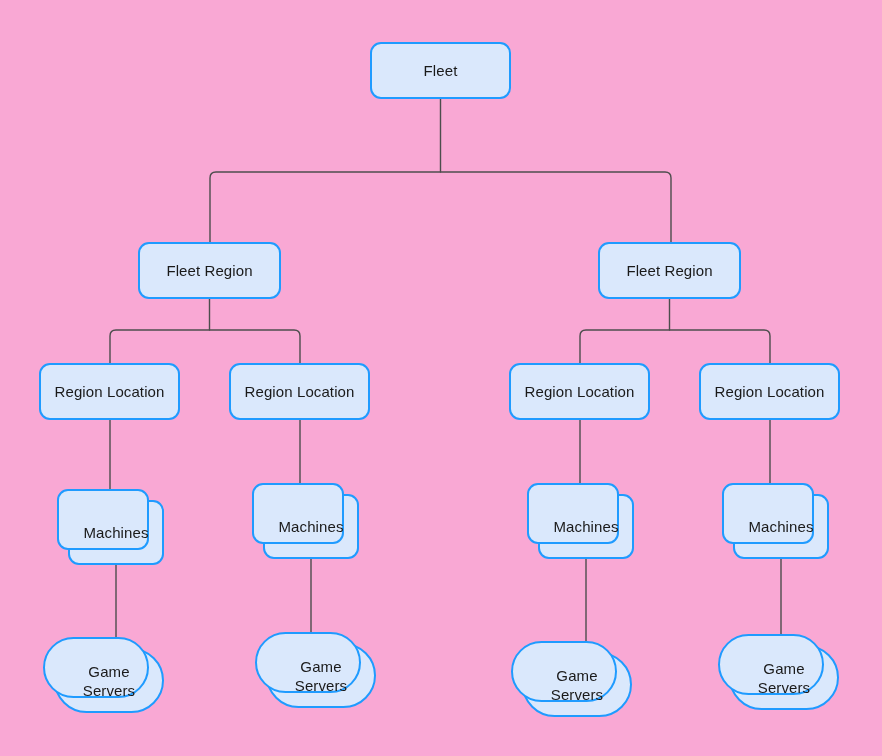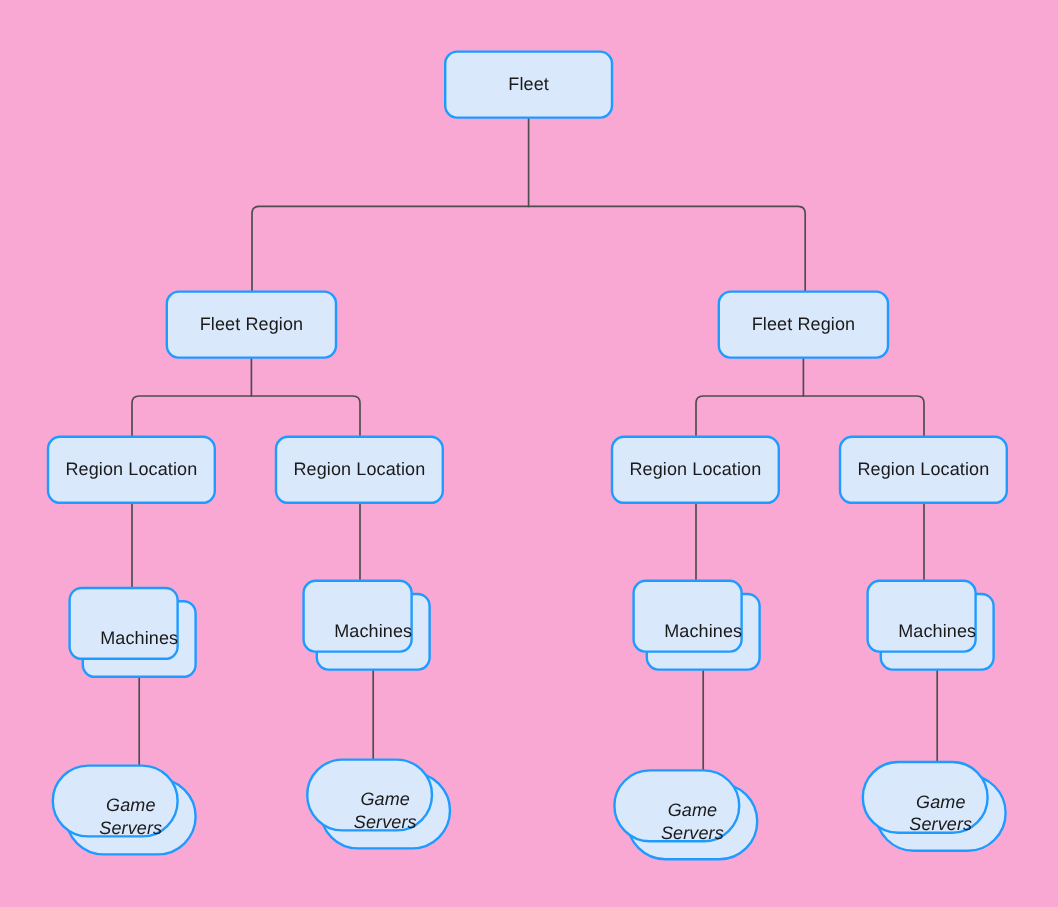--- a/index.html
+++ b/index.html
@@ -31,21 +31,21 @@
     display: flex;
     align-items: center;
     justify-content: center;
     text-align: center;
     font-size: 15px;
     line-height: 19px;
     letter-spacing: 0.1px;
     white-space: pre-line;
   }
   .rect { border-radius: 11px; }
-  .pill { border-radius: 999px; font-style: italic; }
+  .pill { border-radius: 999px; }
   
   .stack::before {
     content: "";
     position: absolute;
     left: -13px;
     top: -13px;
     width: 100%;
     height: 100%;
     box-sizing: border-box;
     background: #dae8fc;

